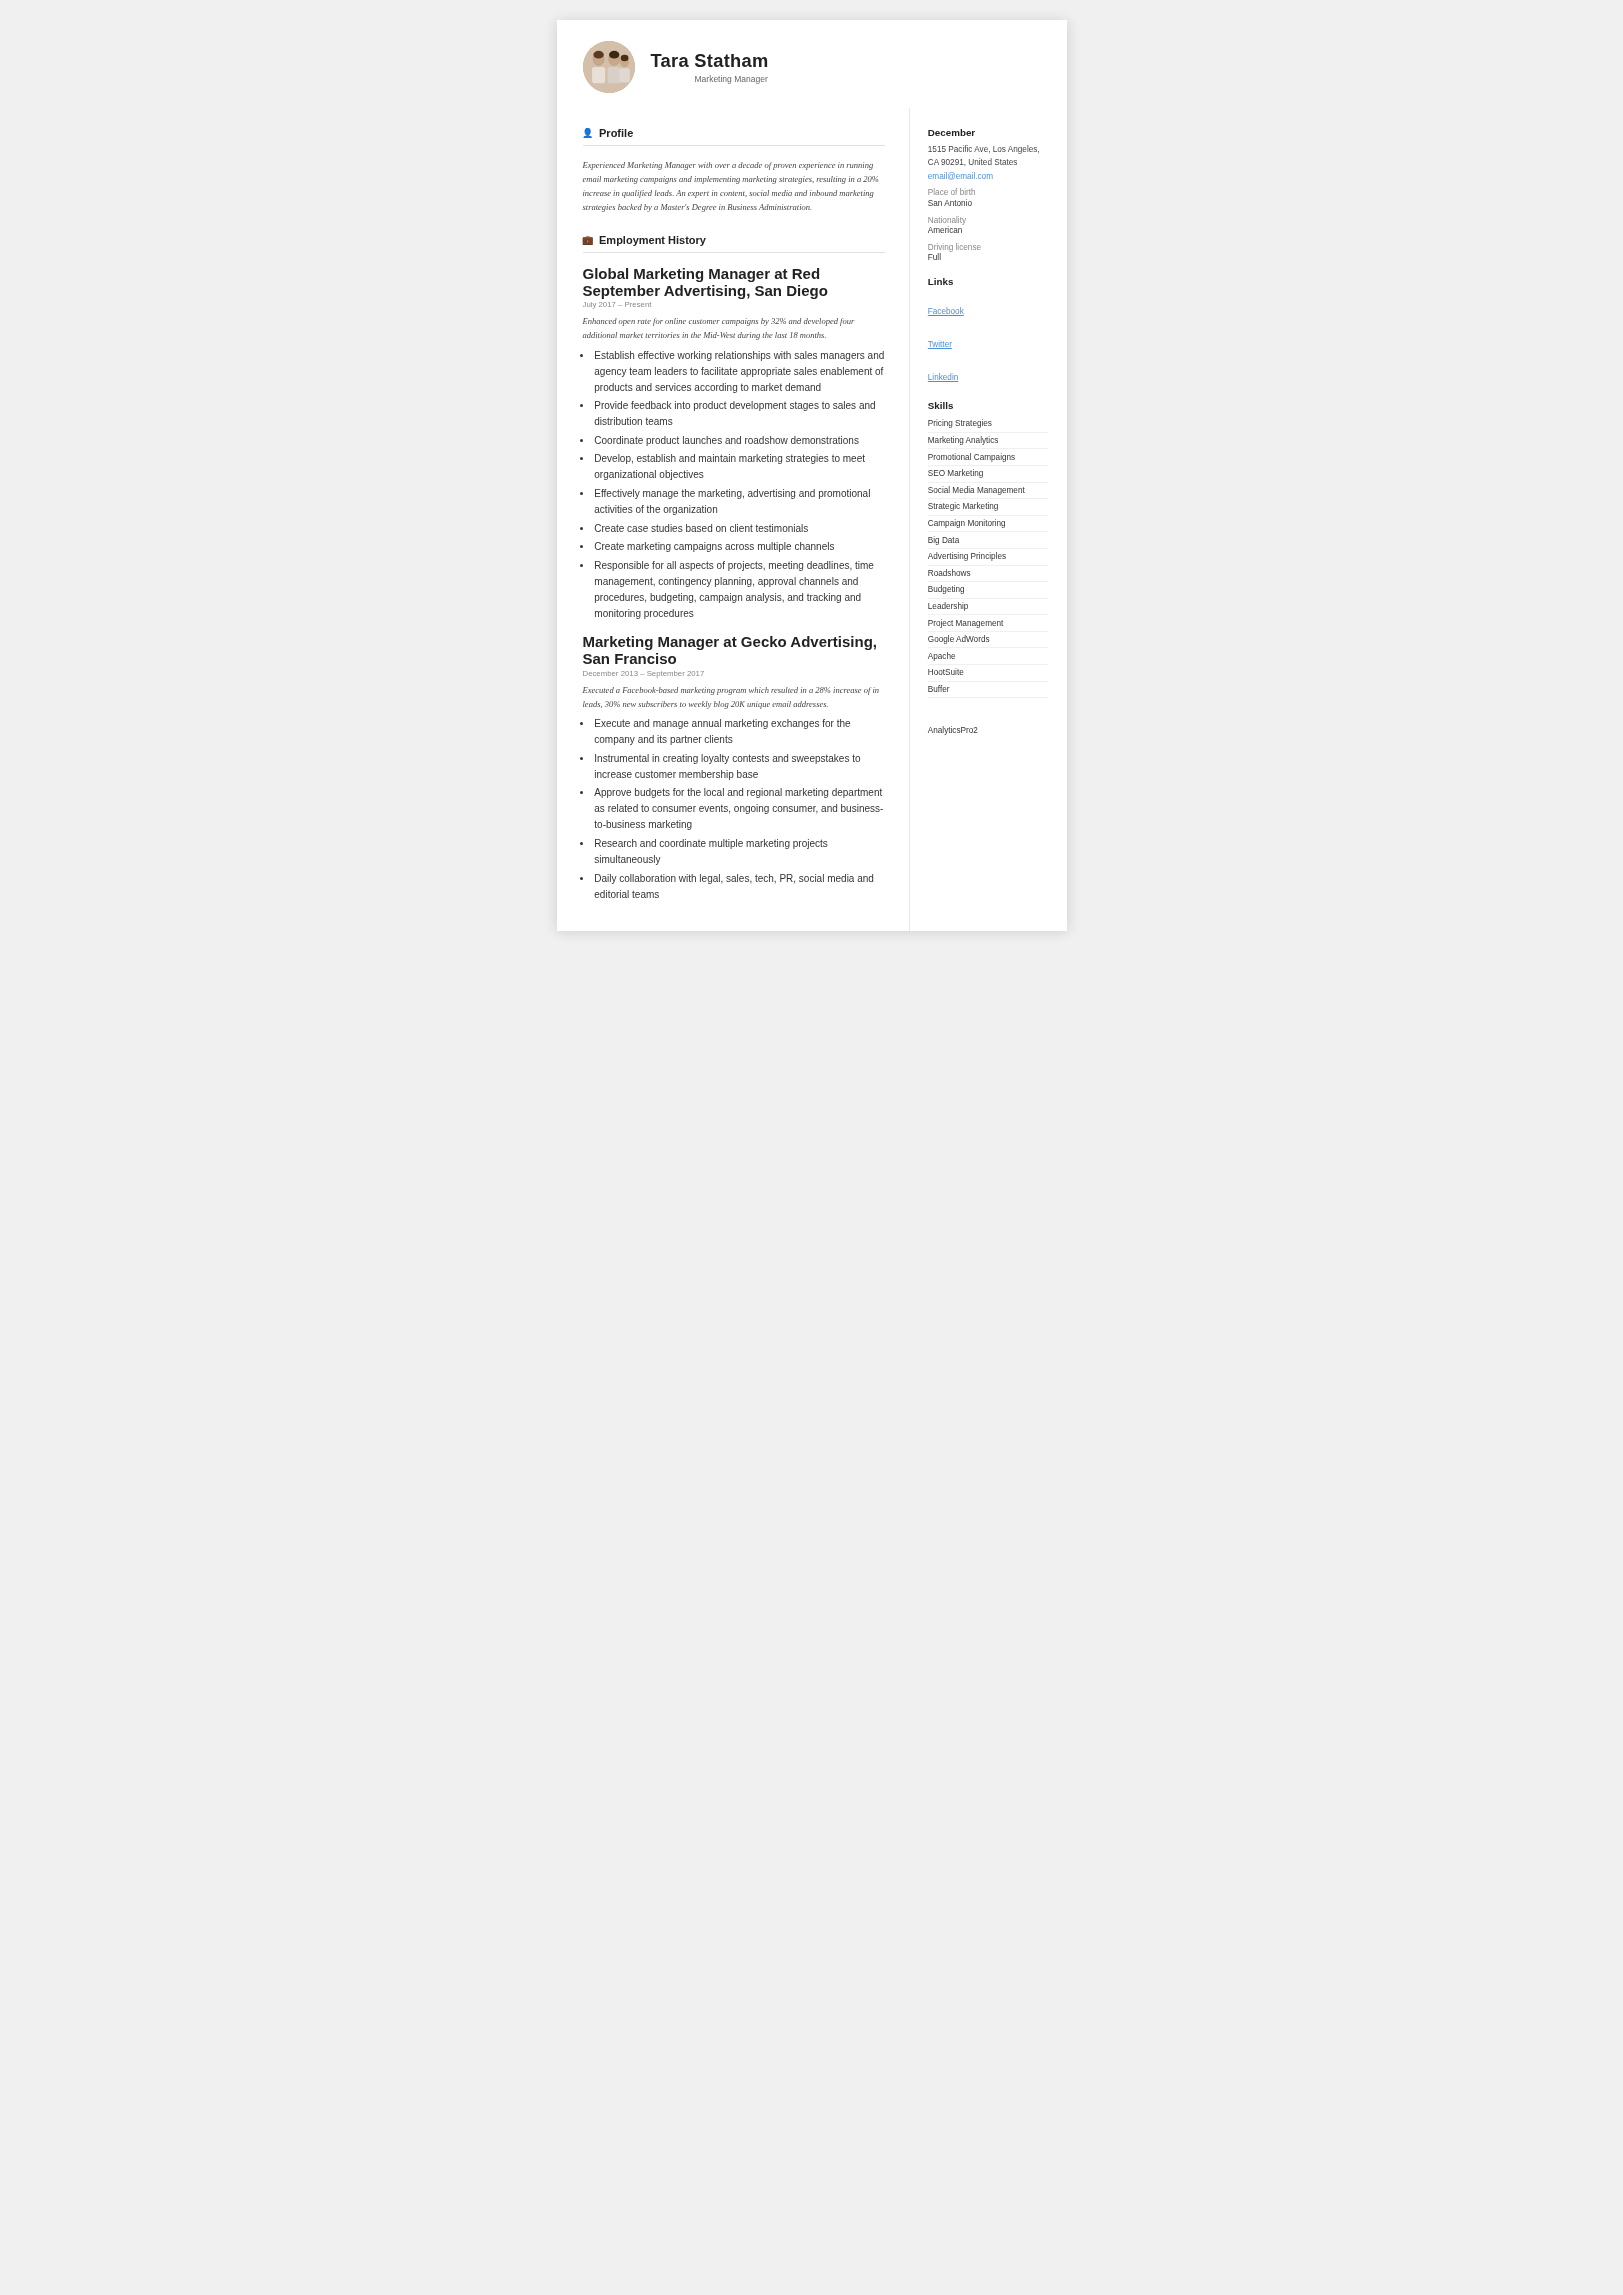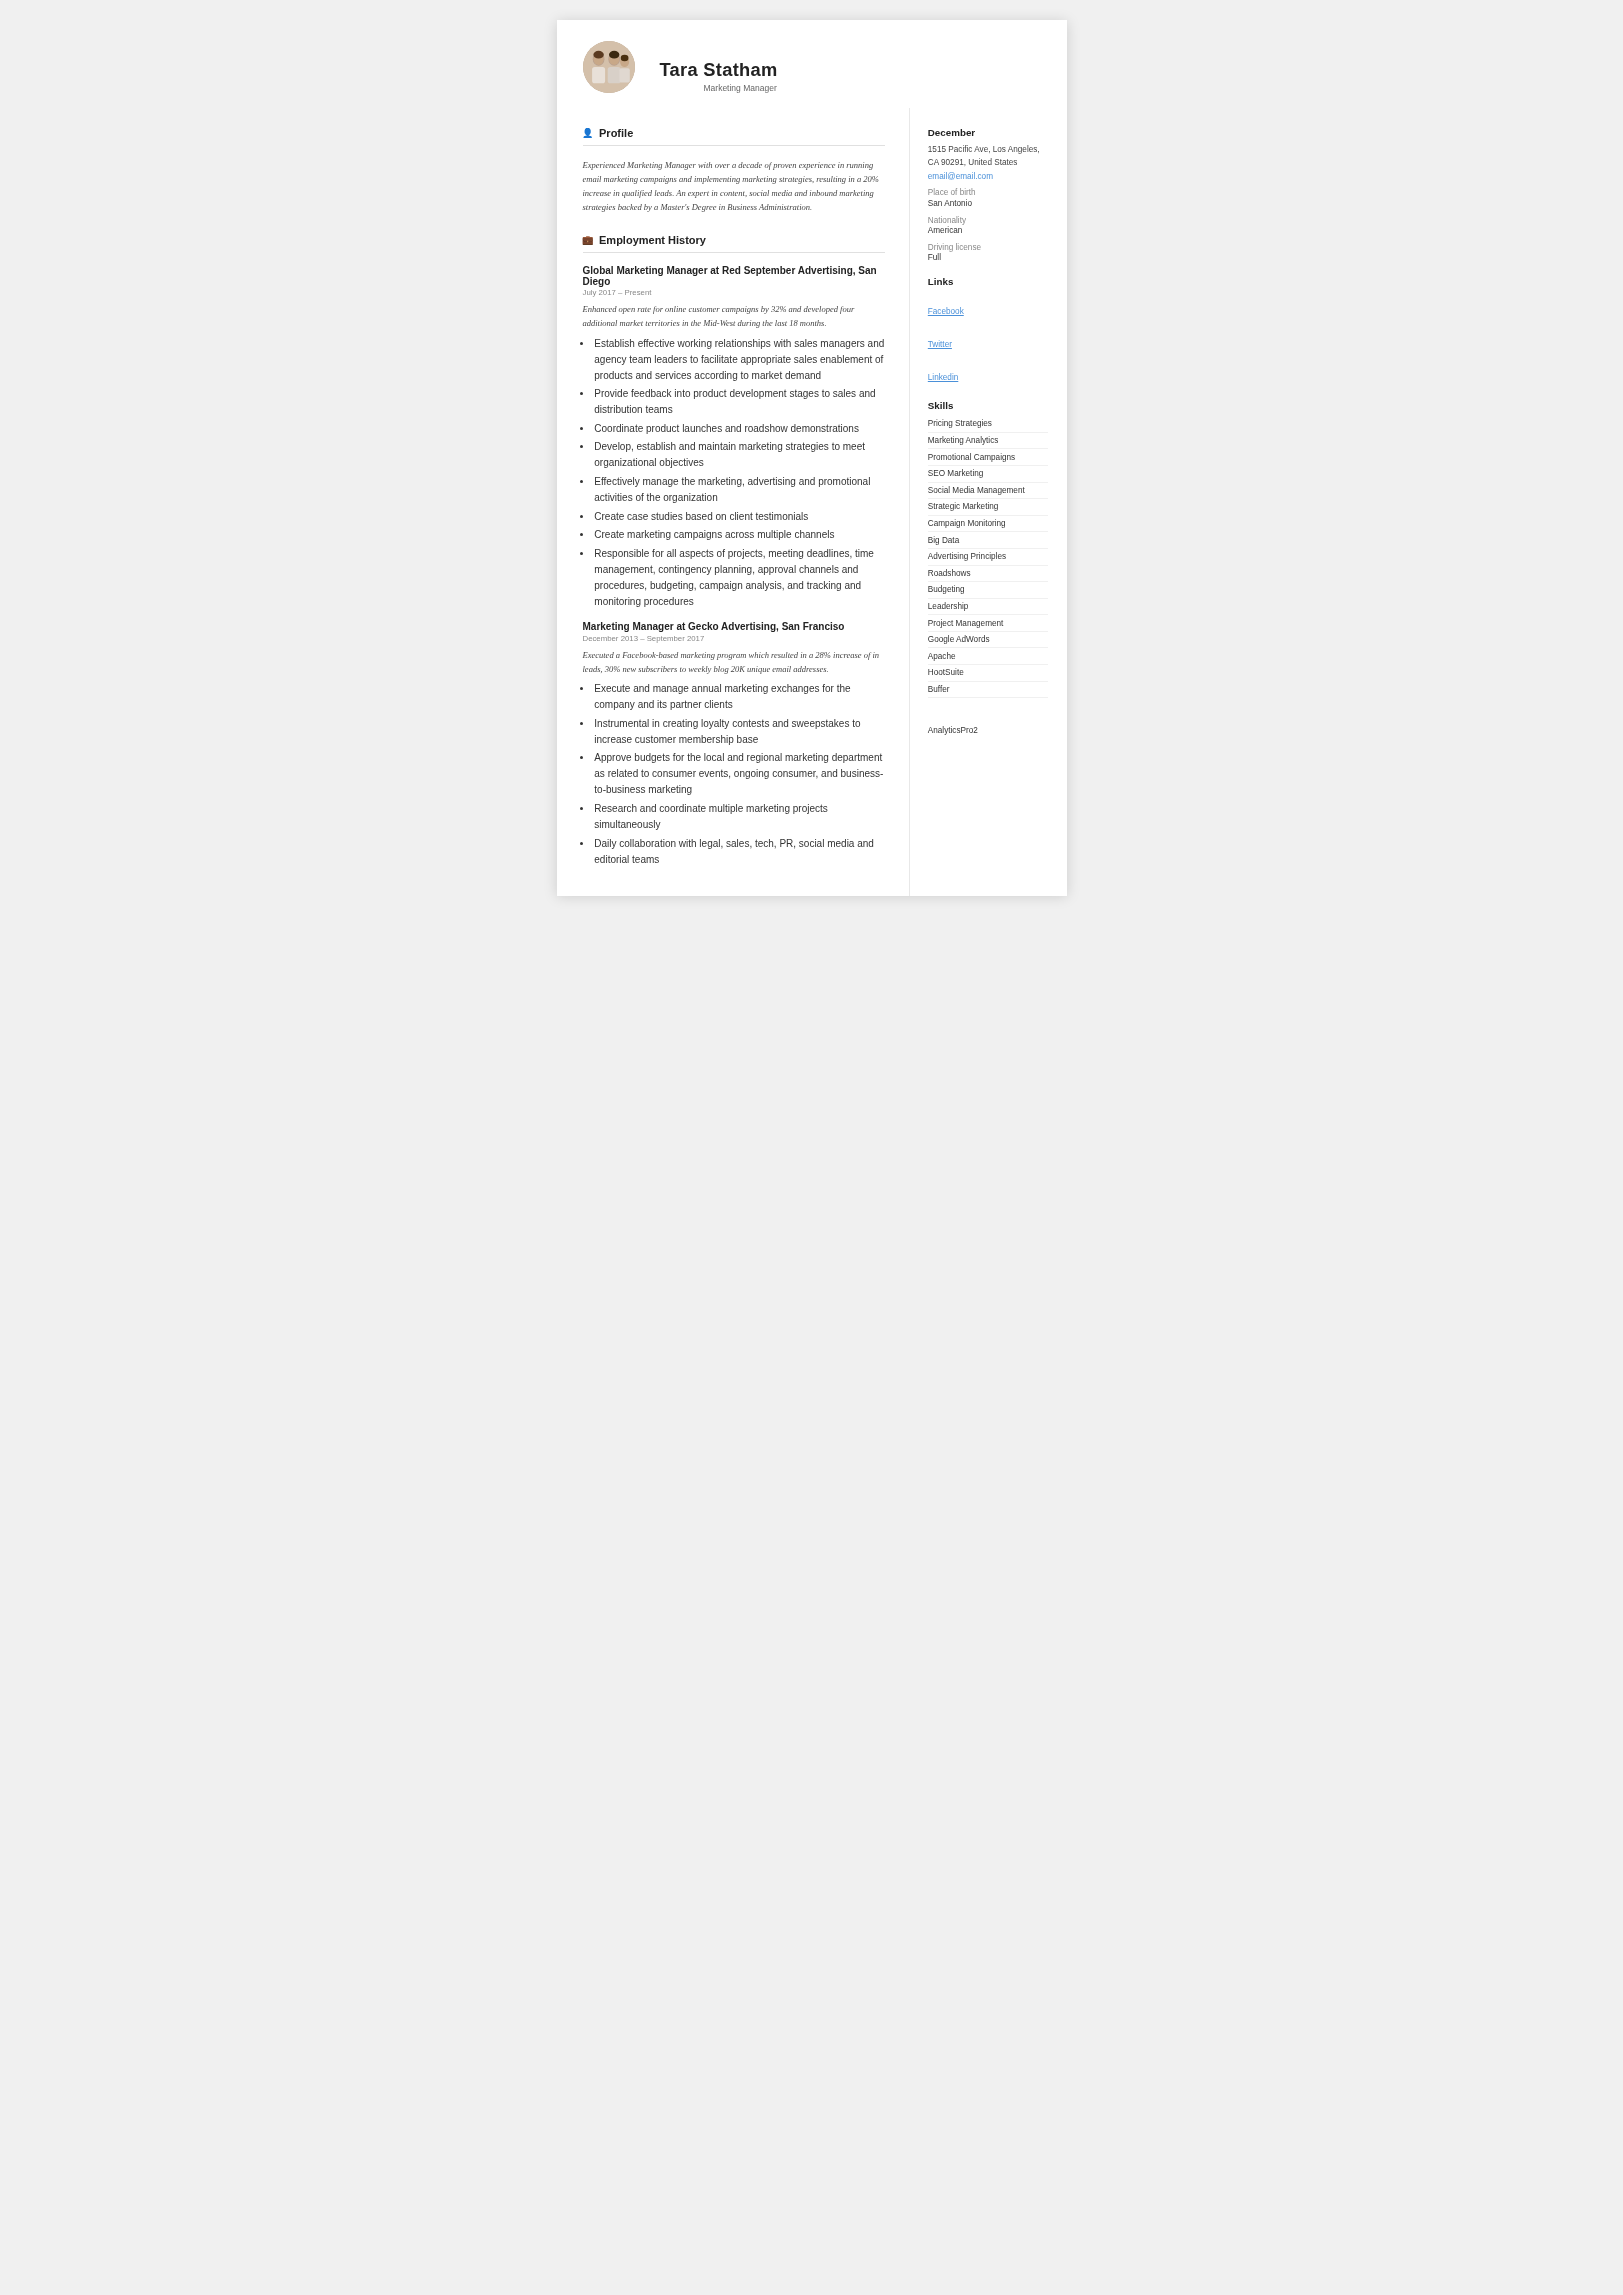--- a/index.html
+++ b/index.html
@@ -16,22 +16,22 @@
       background: #ffffff;
       width: 510px;
       min-height: 719px;
       box-shadow: 0 1.3px 13px rgba(0,0,0,0.15);
       display: flex;
       flex-direction: column;
     }
     .header-section {
       padding: 21px 26px 15.7px 26px;
       display: flex;
-      align-items: flex-end;
-      gap: 25px;
+      align-items: center;
+      gap: 16px;
       border-bottom: none;
     }
     .avatar {
       width: 52px;
       height: 52px;
       border-radius: 50%;
       background: #c8b8a2;
       overflow: hidden;
       flex-shrink: 0;
       display: flex;
@@ -88,21 +88,21 @@
     
     .profile-text {
       font-size: 8.5px;
       color: #444444;
       line-height: 1.65;
       font-style: italic;
     }
     
     .job-title {
       font-family: 'Arial', sans-serif;
-      font-size: 10px;
+      font-size: 15px;
       font-weight: 700;
       color: #222222;
       margin-top: 11.8px;
       margin-bottom: 1.3px;
     }
     .job-dates {
       font-family: 'Arial', sans-serif;
       font-size: 7.8px;
       color: #888888;
       margin-bottom: 5.2px;

